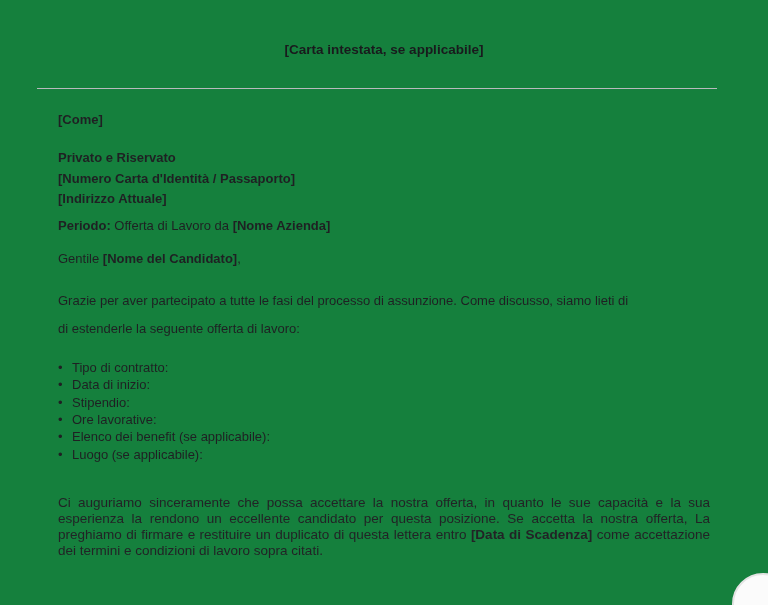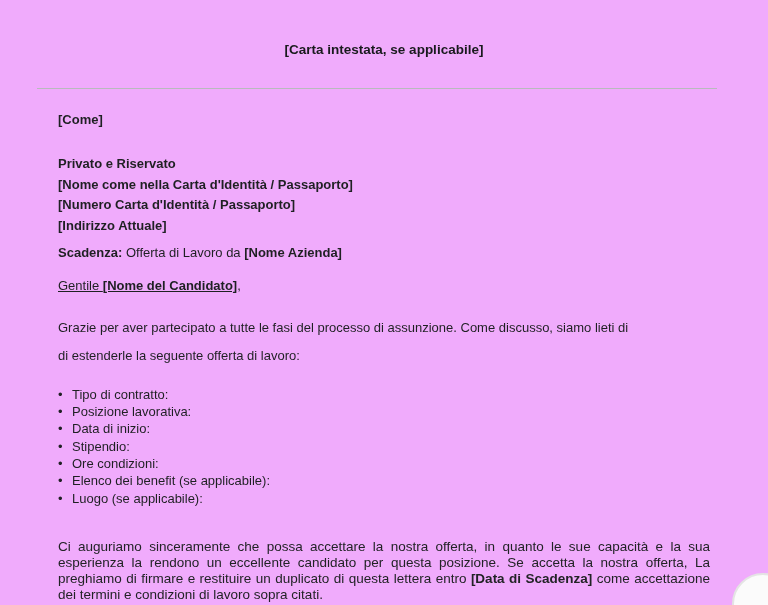--- a/index.html
+++ b/index.html
@@ -1,20 +1,20 @@
 <!DOCTYPE html>
 <html><head>
 <meta charset="utf-8">
 <style>
   * { margin:0; padding:0; box-sizing:border-box; }
   html,body { background:#ffffff; }
   .page {
     position:relative;
     width:768px; height:605px;
-    background:#f0abfc;
+    background:#15803d;
     overflow:hidden;
     font-family:"Liberation Sans","DejaVu Sans",sans-serif;
     color:#1f2023;
   }
   .letterhead {
     padding-top:42px;
     text-align:center;
     font-size:13.5px;
     font-weight:700;
     line-height:16px;
@@ -26,35 +26,34 @@
     margin:30px 51px 0 37px;
   }
   .content { margin:0 58px; }
   .date-line {
     margin-top:23px;
     font-weight:700;
     font-size:13px;
     line-height:16px;
   }
   .address {
-    margin-top:26px;
+    margin-top:20px;
     font-weight:700;
     font-size:13px;
     line-height:20.7px;
   }
   .subject-line {
     margin-top:8px;
     font-size:13px;
     line-height:16px;
   }
   .salutation {
     margin-top:17px;
     font-size:13px;
     line-height:16px;
-    text-decoration:underline;
   }
   .b { font-weight:700; }
   .intro {
     margin-top:20px;
     font-size:13px;
     line-height:28px;
   }
   .offer-list {
     list-style:none;
     margin-top:16px;
@@ -90,40 +89,38 @@
   <div class="letterhead">[Carta intestata, se applicabile]</div>
 
   <hr class="rule">
 
   <div class="content">
 
     <p class="date-line">[Come]</p>
 
     <div class="address">
       <p>Privato e Riservato</p>
-      <p>[Nome come nella Carta d'Identità / Passaporto]</p>
       <p>[Numero Carta d'Identità / Passaporto]</p>
       <p>[Indirizzo Attuale]</p>
     </div>
 
-    <p class="subject-line"><span class="b">Scadenza:</span><span> Offerta di Lavoro da </span><span class="b">[Nome Azienda]</span></p>
+    <p class="subject-line"><span class="b">Periodo:</span><span> Offerta di Lavoro da </span><span class="b">[Nome Azienda]</span></p>
 
     <p class="salutation"><span>Gentile </span><span class="b">[Nome del Candidato]</span><span>,</span></p>
 
     <div class="intro">
       <p>Grazie per aver partecipato a tutte le fasi del processo di assunzione. Come discusso, siamo lieti di</p>
       <p>di estenderle la seguente offerta di lavoro:</p>
     </div>
 
     <ul class="offer-list">
       <li>Tipo di contratto:</li>
-      <li>Posizione lavorativa:</li>
       <li>Data di inizio:</li>
       <li>Stipendio:</li>
-      <li>Ore condizioni:</li>
+      <li>Ore lavorative:</li>
       <li>Elenco dei benefit (se applicabile):</li>
       <li>Luogo (se applicabile):</li>
     </ul>
 
     <p class="closing"><span>Ci auguriamo sinceramente che possa accettare la nostra offerta, in quanto le sue capacità e la sua esperienza la rendono un eccellente candidato per questa posizione. Se accetta la nostra offerta, La preghiamo di firmare e restituire un duplicato di questa lettera entro </span><span class="b">[Data di Scadenza]</span><span> come accettazione dei termini e condizioni di lavoro sopra citati.</span></p>
 
   </div>
 
   <div class="corner-circle"></div>
 

